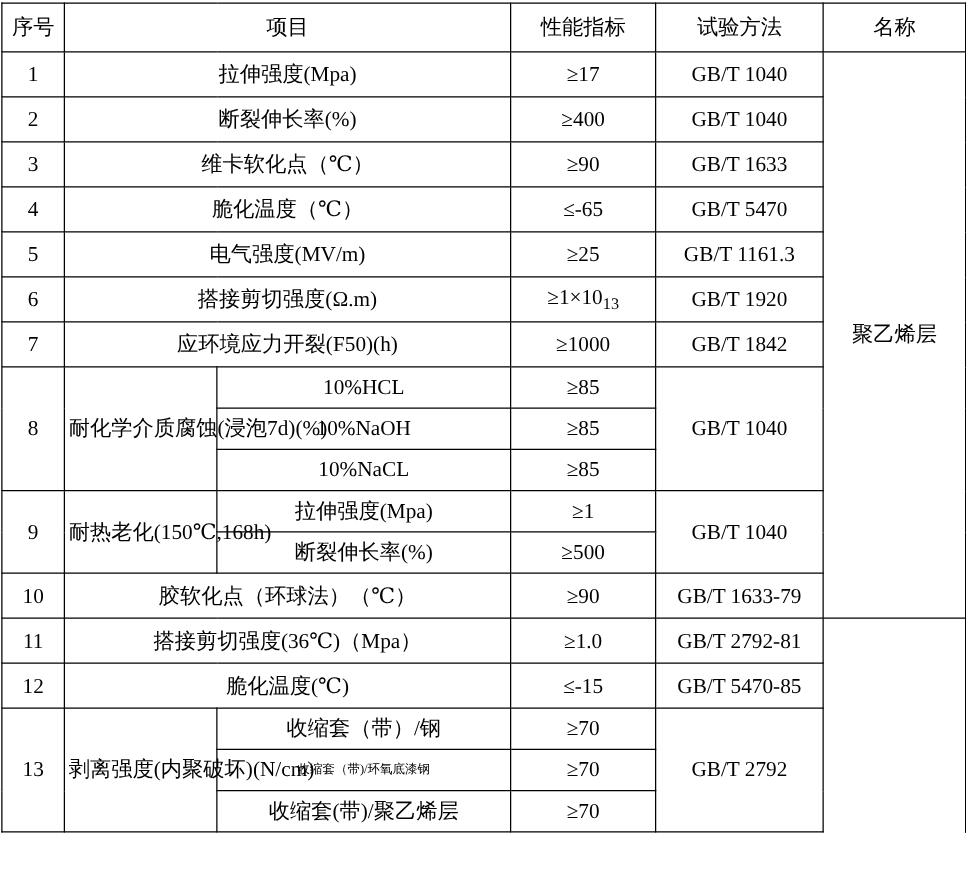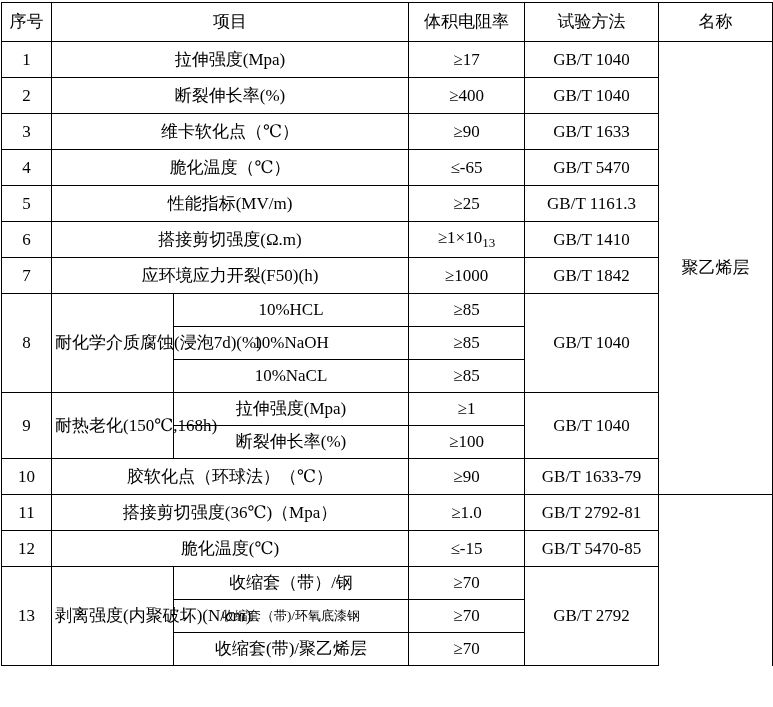--- a/index.html
+++ b/index.html
@@ -71,21 +71,21 @@
         <col class="c-item">
         <col class="c-perf">
         <col class="c-method">
         <col class="c-name">
     </colgroup>
     <tbody>
 
       <tr>
         <td class="head idx">序号</td>
         <td class="head item" colspan="2">项目</td>
-        <td class="head perf">体积电阻率</td>
+        <td class="head perf">性能指标</td>
         <td class="head method">试验方法</td>
         <td class="head name">名称</td>
       </tr>
 
       <tr class="rowh">
         <td class="idx">1</td>
         <td class="item" colspan="2">拉伸强度(Mpa)</td>
         <td class="perf">≥17</td>
         <td class="method">GB/T 1040</td>
         <td class="name" rowspan="13">聚乙烯层</td>
@@ -103,29 +103,29 @@
         <td class="method">GB/T 1633</td>
       </tr>
       <tr class="rowh">
         <td class="idx">4</td>
         <td class="item" colspan="2">脆化温度（℃）</td>
         <td class="perf">≤-65</td>
         <td class="method">GB/T 5470</td>
       </tr>
       <tr class="rowh">
         <td class="idx">5</td>
-        <td class="item" colspan="2">性能指标(MV/m)</td>
+        <td class="item" colspan="2">电气强度(MV/m)</td>
         <td class="perf">≥25</td>
         <td class="method">GB/T 1161.3</td>
       </tr>
       <tr class="rowh">
         <td class="idx">6</td>
         <td class="item" colspan="2">搭接剪切强度(Ω.m)</td>
         <td class="perf"><span>≥1×10</span><sup class="sub">13</sup></td>
-        <td class="method">GB/T 1410</td>
+        <td class="method">GB/T 1920</td>
       </tr>
       <tr class="rowh">
         <td class="idx">7</td>
         <td class="item" colspan="2">应环境应力开裂(F50)(h)</td>
         <td class="perf">≥1000</td>
         <td class="method">GB/T 1842</td>
       </tr>
 
       <tr class="rowh-sm">
         <td class="idx" rowspan="3">8</td>
@@ -145,21 +145,21 @@
 
       <tr class="rowh-sm">
         <td class="idx" rowspan="2">9</td>
         <td class="wrapcell" rowspan="2">耐热老化(150℃,168h)</td>
         <td class="item">拉伸强度(Mpa)</td>
         <td class="perf">≥1</td>
         <td class="method" rowspan="2">GB/T 1040</td>
       </tr>
       <tr class="rowh-sm">
         <td class="item">断裂伸长率(%)</td>
-        <td class="perf">≥100</td>
+        <td class="perf">≥500</td>
       </tr>
 
       <tr class="rowh">
         <td class="idx">10</td>
         <td class="item" colspan="2">胶软化点（环球法）（℃）</td>
         <td class="perf">≥90</td>
         <td class="method">GB/T 1633-79</td>
         <td class="name" rowspan="6">收缩套（带）</td>
       </tr>
       <tr class="rowh">
@@ -176,21 +176,21 @@
       </tr>
 
       <tr class="rowh-sm">
         <td class="idx" rowspan="3">13</td>
         <td class="wrapcell" rowspan="3">剥离强度(内聚破坏)(N/cm)</td>
         <td class="item">收缩套（带）/钢</td>
         <td class="perf">≥70</td>
         <td class="method" rowspan="3">GB/T 2792</td>
       </tr>
       <tr class="rowh-sm">
-        <td class="item" style="font-size:13px">收缩套（带)/环氧底漆钢</td>
+        <td class="item" style="font-size:10px">收缩套（带)/环氧底漆钢</td>
         <td class="perf">≥70</td>
       </tr>
       <tr class="rowh-sm">
         <td class="item">收缩套(带)/聚乙烯层</td>
         <td class="perf">≥70</td>
       </tr>
     </tbody>
   </table>
 </div>
 

